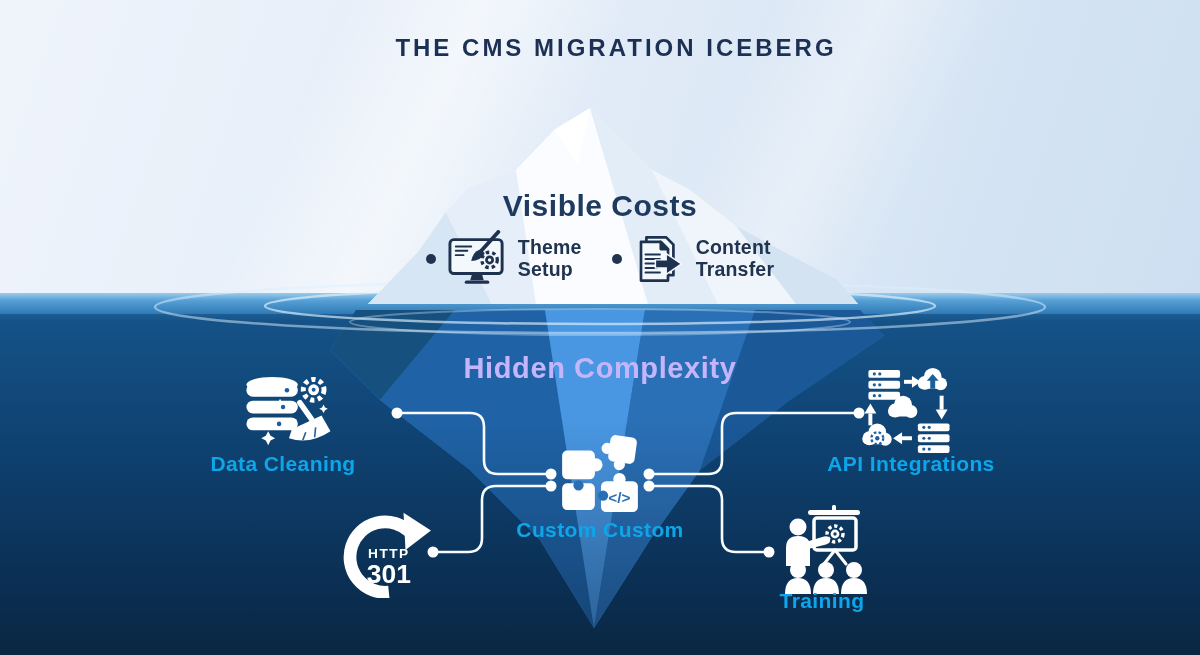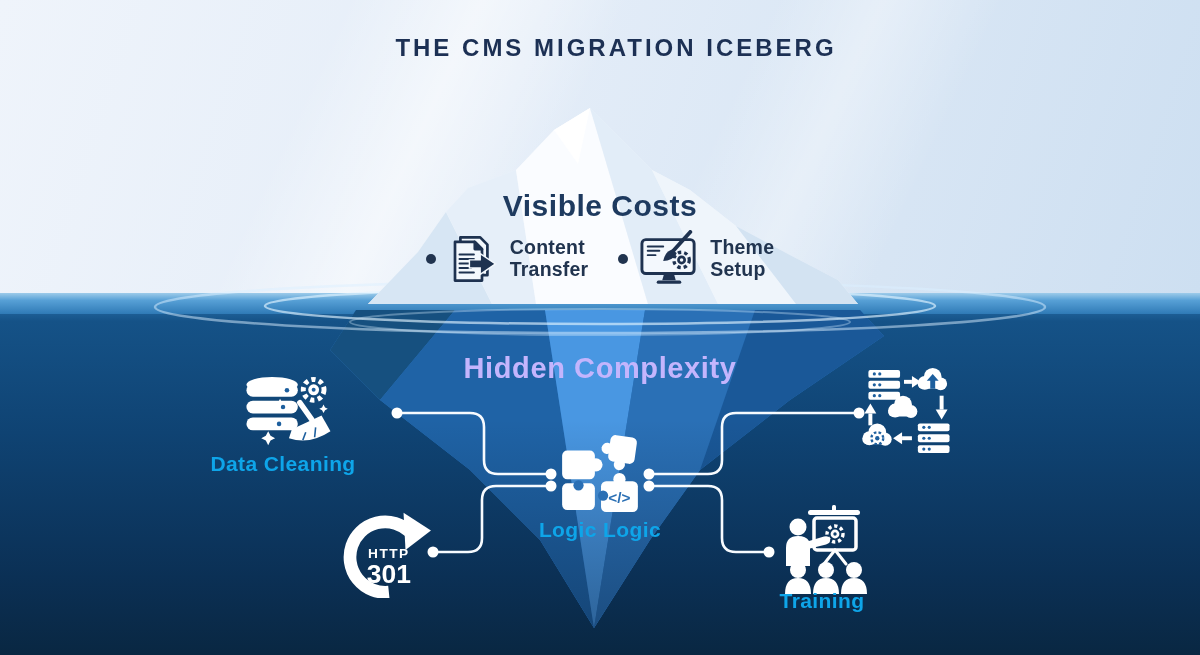--- a/index.html
+++ b/index.html
@@ -122,63 +122,63 @@
       <circle cx="649" cy="486" r="5.5"></circle>
         <circle cx="769" cy="552" r="5.5"></circle>
     </g>
   </svg>
 
   <h1 class="title">THE CMS MIGRATION ICEBERG</h1>
 
   <h2 class="visible-heading">Visible Costs</h2>
 
   <div class="visible-items">
-    <div class="v-item">
-      <span class="bullet"></span>
-      <svg width="54" height="56" viewBox="0 0 60 60">
-        <g fill="none" stroke="#1e3250" stroke-width="3" stroke-linejoin="round">
-          <path d="M16 6 h22 l8 8 v34 h-30 z" fill="#f3f8fd"></path>
-          <path d="M10 11 h22 l8 8 v35 h-30 z" fill="#f3f8fd"></path>
-          <path d="M32 11 l8 8 h-8 z" fill="#1e3250"></path>
-        </g>
-        <g stroke="#1e3250" stroke-width="2.2" stroke-linecap="round">
-          <line x1="15" y1="25" x2="31" y2="25"></line>
-            <line x1="15" y1="30" x2="31" y2="30"></line>
-          <line x1="15" y1="35" x2="31" y2="35"></line>
-            <line x1="15" y1="40" x2="28" y2="40"></line>
-          <line x1="15" y1="45" x2="31" y2="45"></line>
-        </g>
-        <path d="M26 31 h12 v-7 l17 11.5 -17 11.5 v-7 h-12 z" fill="#1e3250" stroke="#f3f8fd" stroke-width="1.6"></path>
-      </svg>
-      <div class="v-label">
-        <div>Content</div>
-        <div>Transfer</div>
-      </div>
-    </div>
-
     <div class="v-item">
       <span class="bullet"></span>
       <svg width="62" height="58" viewBox="0 0 64 60">
         <rect x="4" y="10" width="54" height="35" rx="4" fill="#f3f8fd" stroke="#1e3250" stroke-width="3"></rect>
         <g stroke="#1e3250" stroke-width="2" stroke-linecap="round">
           <line x1="10" y1="17" x2="26" y2="17"></line>
             <line x1="10" y1="21.5" x2="22" y2="21.5"></line>
             <line x1="10" y1="26" x2="18" y2="26"></line>
         </g>
         <line x1="54" y1="2" x2="36" y2="22" stroke="#1e3250" stroke-width="4" stroke-linecap="round"></line>
         <path d="M36 20 q-8 2 -10 12 q10 0 14 -8 z" fill="#1e3250"></path>
         <circle cx="45" cy="31" r="8" fill="none" stroke="#1e3250" stroke-width="3.4" stroke-dasharray="3.6 3.1"></circle>
         <circle cx="45" cy="31" r="4.6" fill="#1e3250"></circle>
         <circle cx="45" cy="31" r="1.8" fill="#f3f8fd"></circle>
         <path d="M27 45 h10 l2 7 h-14 z" fill="#1e3250"></path>
         <line x1="21" y1="54" x2="43" y2="54" stroke="#1e3250" stroke-width="3.4" stroke-linecap="round"></line>
       </svg>
       <div class="v-label">
         <div>Theme</div>
         <div>Setup</div>
+      </div>
+    </div>
+
+    <div class="v-item">
+      <span class="bullet"></span>
+      <svg width="54" height="56" viewBox="0 0 60 60">
+        <g fill="none" stroke="#1e3250" stroke-width="3" stroke-linejoin="round">
+          <path d="M16 6 h22 l8 8 v34 h-30 z" fill="#f3f8fd"></path>
+          <path d="M10 11 h22 l8 8 v35 h-30 z" fill="#f3f8fd"></path>
+          <path d="M32 11 l8 8 h-8 z" fill="#1e3250"></path>
+        </g>
+        <g stroke="#1e3250" stroke-width="2.2" stroke-linecap="round">
+          <line x1="15" y1="25" x2="31" y2="25"></line>
+            <line x1="15" y1="30" x2="31" y2="30"></line>
+          <line x1="15" y1="35" x2="31" y2="35"></line>
+            <line x1="15" y1="40" x2="28" y2="40"></line>
+          <line x1="15" y1="45" x2="31" y2="45"></line>
+        </g>
+        <path d="M26 31 h12 v-7 l17 11.5 -17 11.5 v-7 h-12 z" fill="#1e3250" stroke="#f3f8fd" stroke-width="1.6"></path>
+      </svg>
+      <div class="v-label">
+        <div>Content</div>
+        <div>Transfer</div>
       </div>
     </div>
   </div>
 
   <h2 class="hidden-heading">Hidden Complexity</h2>
 
   <svg class="node-icon" style="left:233px;top:372px" width="102" height="84" viewBox="0 0 100 85">
     <ellipse cx="38" cy="13" rx="26" ry="8" fill="#ffffff"></ellipse>
     <rect x="12" y="12" width="52" height="13" rx="6.5" fill="#ffffff"></rect>
     <rect x="12" y="29" width="52" height="13" rx="6.5" fill="#ffffff"></rect>
@@ -253,39 +253,40 @@
       <line x1="54" y1="73" x2="44" y2="73"></line>
       <line x1="12" y1="60" x2="12" y2="48"></line>
     </g>
     <g fill="#ffffff">
       <polygon points="54,10 63,16 54,22"></polygon>
       <polygon points="78,44 84,54 90,44"></polygon>
       <polygon points="44,67 35,73 44,79"></polygon>
       <polygon points="6,48 12,38 18,48"></polygon>
     </g>
   </svg>
+  <div class="node-label" style="left:811px;top:452px">API Integrations</div>
 
   <svg class="node-icon" style="left:558px;top:428px" width="84" height="86" viewBox="0 0 82 84">
     <g fill="#ffffff">
       <rect x="4" y="22" width="32" height="28" rx="5"></rect>
       <circle cx="37" cy="36" r="6.5"></circle>
       <rect x="4" y="54" width="32" height="26" rx="5"></rect>
       <rect x="42" y="52" width="36" height="30" rx="5"></rect>
       <circle cx="60" cy="50" r="6"></circle>
       <g transform="rotate(8 63 21)">
         <rect x="50" y="8" width="26" height="26" rx="5"></rect>
         <circle cx="48" cy="22" r="5.5"></circle>
         <circle cx="62" cy="36" r="5.5"></circle>
       </g>
     </g>
     <circle cx="20" cy="56" r="5" fill="#2a6fb4"></circle>
     <circle cx="44" cy="66" r="5" fill="#2a6fb4"></circle>
     <text x="60" y="73" text-anchor="middle" font-size="15" font-weight="bold" fill="#2a6fb4">&lt;/&gt;</text>
   </svg>
-  <div class="node-label" style="left:500px;top:518px">Logic Logic</div>
+  <div class="node-label" style="left:500px;top:518px">Custom Custom</div>
 
   <svg class="node-icon" style="left:332px;top:505px" width="100" height="93" viewBox="0 0 100 95">
     <path d="M57 89 A36 36 0 1 1 78 27" fill="none" stroke="#ffffff" stroke-width="13"></path>
     <polygon points="72,8 100,26 74,46" fill="#ffffff"></polygon>
     <text x="57" y="54" text-anchor="middle" font-size="14" font-weight="bold" letter-spacing="1.5" fill="#ffffff">HTTP</text>
     <text x="57" y="80" text-anchor="middle" font-size="27" font-weight="bold" fill="#ffffff">301</text>
   </svg>
 
   <svg class="node-icon" style="left:778px;top:504px" width="90" height="90" viewBox="0 0 90 90">
     <rect x="30" y="6" width="52" height="5" rx="2.5" fill="#ffffff"></rect>

